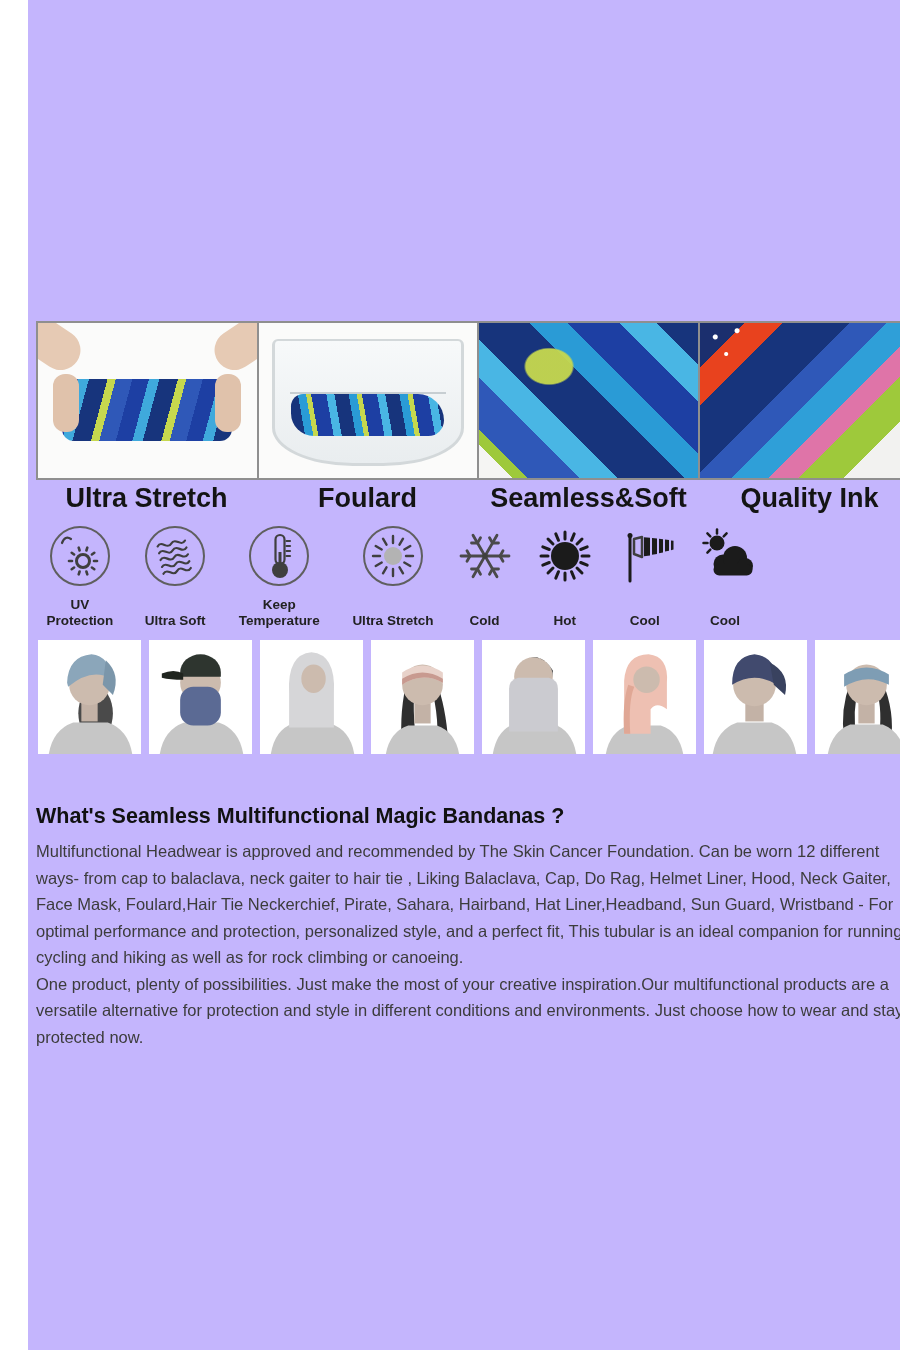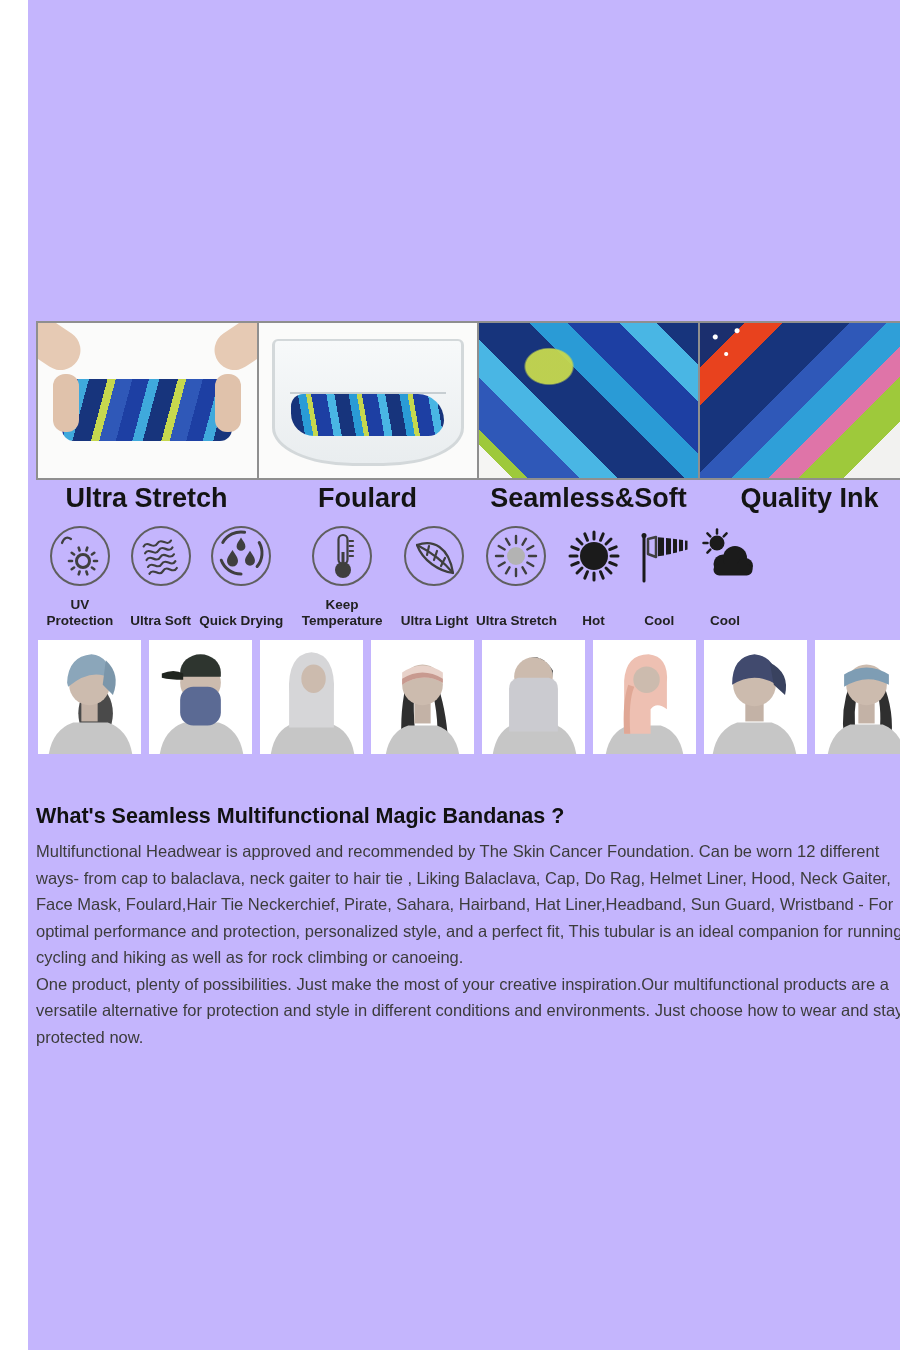--- a/index.html
+++ b/index.html
@@ -140,64 +140,37 @@
           <path d="M16,25 c5,-6 9,6 14,0 c5,-6 9,6 14,0"></path>
           <path d="M16,32 c5,-6 9,6 14,0 c5,-6 9,6 14,0"></path>
           <path d="M16,39 c5,-6 9,6 14,0 c5,-6 9,6 14,0"></path>
           <path d="M16,46 c5,-6 9,6 14,0 c5,-6 9,6 14,0"></path>
         </g>
       </svg>
         </div>
       <div class="feature-label">Ultra Soft</div>
     </div>
 
-    <div class="feature">
-      <div class="icon-box">
-          <svg width="62" height="62" viewBox="0 0 62 62">
-        <circle class="ring" cx="31" cy="31" r="29"></circle>
-        <path class="fg" transform="translate(31,19) scale(0.8)" d="M0,-8 C3,-3 5.5,-0.5 5.5,3 A5.5,5.5 0 1 1 -5.5,3 C-5.5,-0.5 -3,-3 0,-8 Z"></path>
-        <path class="fg" transform="translate(22.5,33)" d="M0,-8 C3,-3 5.5,-0.5 5.5,3 A5.5,5.5 0 1 1 -5.5,3 C-5.5,-0.5 -3,-3 0,-8 Z"></path>
-        <path class="fg" transform="translate(40,33) scale(0.9)" d="M0,-8 C3,-3 5.5,-0.5 5.5,3 A5.5,5.5 0 1 1 -5.5,3 C-5.5,-0.5 -3,-3 0,-8 Z"></path>
-        <path class="s3" d="M12.8,17.5 A21,21 0 0 1 34.6,7.3"></path>
-        <path class="s3" d="M49.2,17.5 A21,21 0 0 1 47.1,41.5"></path>
-        <path class="s3" d="M31,49 A21,21 0 0 1 11.3,35.2"></path>
-      </svg>
-        </div>
-      <div class="feature-label">Quick Drying</div>
-    </div>
 
     <div class="feature">
       <div class="icon-box">
           <svg width="62" height="62" viewBox="0 0 62 62">
         <circle class="ring" cx="31" cy="31" r="29"></circle>
         <rect class="s" x="27.5" y="10" width="9" height="29" rx="4.5"></rect>
         <line class="s" x1="38.5" y1="16" x2="42" y2="16"></line>
             <line class="s" x1="38.5" y1="21" x2="42" y2="21"></line>
         <line class="s" x1="38.5" y1="26" x2="42" y2="26"></line>
             <line class="s" x1="38.5" y1="31" x2="42" y2="31"></line>
         <circle class="fg" cx="32" cy="45" r="8"></circle>
         <rect class="fg" x="30.5" y="27" width="3" height="14"></rect>
       </svg>
         </div>
       <div class="feature-label wrapw">Keep Temperature</div>
     </div>
 
-    <div class="feature">
-      <div class="icon-box">
-          <svg width="62" height="62" viewBox="0 0 62 62">
-        <circle class="ring" cx="31" cy="31" r="29"></circle>
-        <path class="s" d="M14,20 C30,14 46,22 50,48 C36,46 20,36 14,20 Z"></path>
-        <path class="s" d="M14,20 C26,26 40,36 50,48"></path>
-        <line class="s" x1="26" y1="21" x2="24" y2="30"></line>
-        <line class="s" x1="34" y1="26" x2="31" y2="35"></line>
-        <line class="s" x1="42" y1="33" x2="38" y2="41"></line>
-      </svg>
-        </div>
-      <div class="feature-label">Ultra Light</div>
-    </div>
 
 
     <div class="feature">
       <div class="icon-box">
           <svg width="62" height="62" viewBox="0 0 62 62">
         <circle class="ring" cx="31" cy="31" r="29"></circle>
         <circle cx="31" cy="31" r="9" fill="#b3b3b3"></circle>
         <g class="s" style="stroke-width:2.4">
           <line x1="44" y1="31" x2="51" y2="31"></line>
               <line x1="42.3" y1="37.5" x2="48.3" y2="41"></line>
@@ -210,20 +183,39 @@
           <line x1="24.5" y1="19.7" x2="21" y2="13.7"></line>
               <line x1="31" y1="18" x2="31" y2="11"></line>
           <line x1="37.5" y1="19.7" x2="41" y2="13.7"></line>
               <line x1="42.3" y1="24.5" x2="48.3" y2="21"></line>
         </g>
       </svg>
         </div>
       <div class="feature-label">Ultra Stretch</div>
     </div>
 
+    <div class="feature">
+      <div class="icon-box">
+          <svg width="58" height="58" viewBox="0 0 58 58">
+        <g class="sn">
+          <line x1="5" y1="29" x2="53" y2="29"></line>
+          <line x1="17" y1="8.2" x2="41" y2="49.8"></line>
+          <line x1="41" y1="8.2" x2="17" y2="49.8"></line>
+          <path d="M47,34.2 L44,29 L47,23.8"></path>
+              <path d="M11,23.8 L14,29 L11,34.2"></path>
+          <path d="M33.5,47.2 L36.5,42 L42.5,42"></path>
+              <path d="M15.5,42 L21.5,42 L24.5,47.2"></path>
+          <path d="M15.5,16 L21.5,16 L24.5,10.8"></path>
+              <path d="M33.5,10.8 L36.5,16 L42.5,16"></path>
+        </g>
+        <circle class="fg" cx="29" cy="29" r="2.8"></circle>
+      </svg>
+        </div>
+      <div class="feature-label">Cold</div>
+    </div>
 
     <div class="feature">
       <div class="icon-box">
           <svg width="58" height="58" viewBox="0 0 58 58">
         <circle class="f" cx="29" cy="29" r="14"></circle>
         <g class="hr">
           <line x1="46" y1="29" x2="53" y2="29"></line>
               <line x1="44.7" y1="35.5" x2="51.2" y2="38.2"></line>
           <line x1="41" y1="41" x2="46" y2="46"></line>
               <line x1="35.5" y1="44.7" x2="38.2" y2="51.2"></line>

